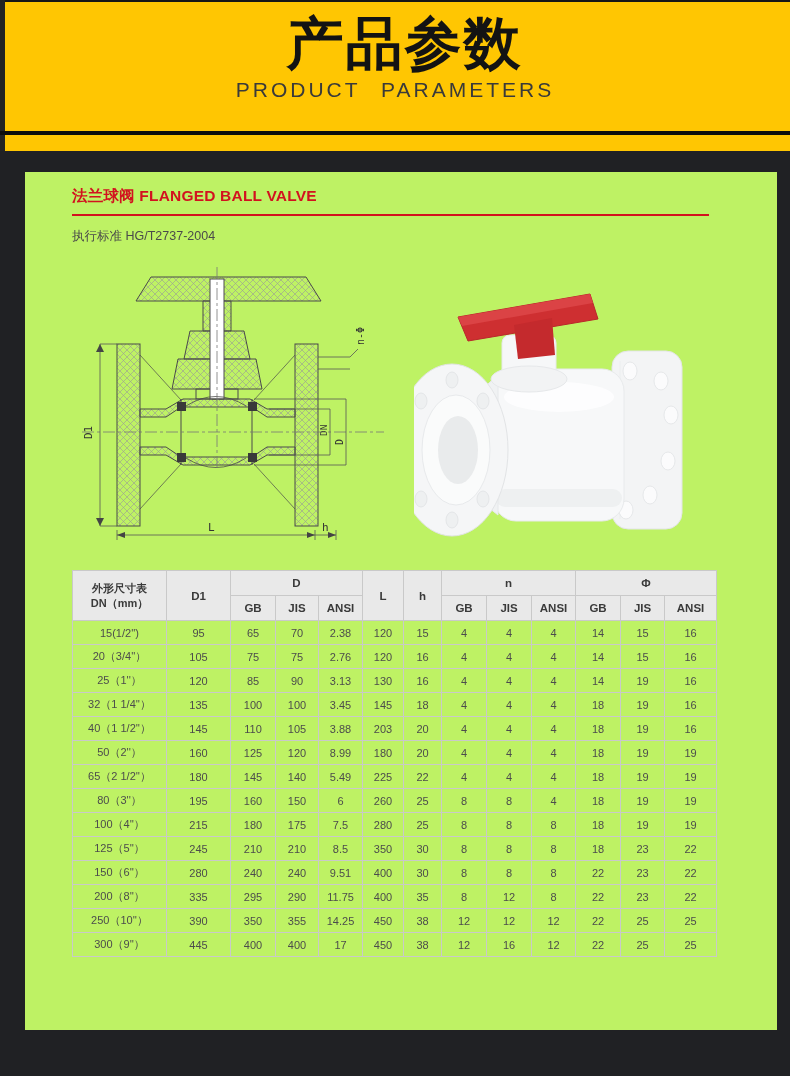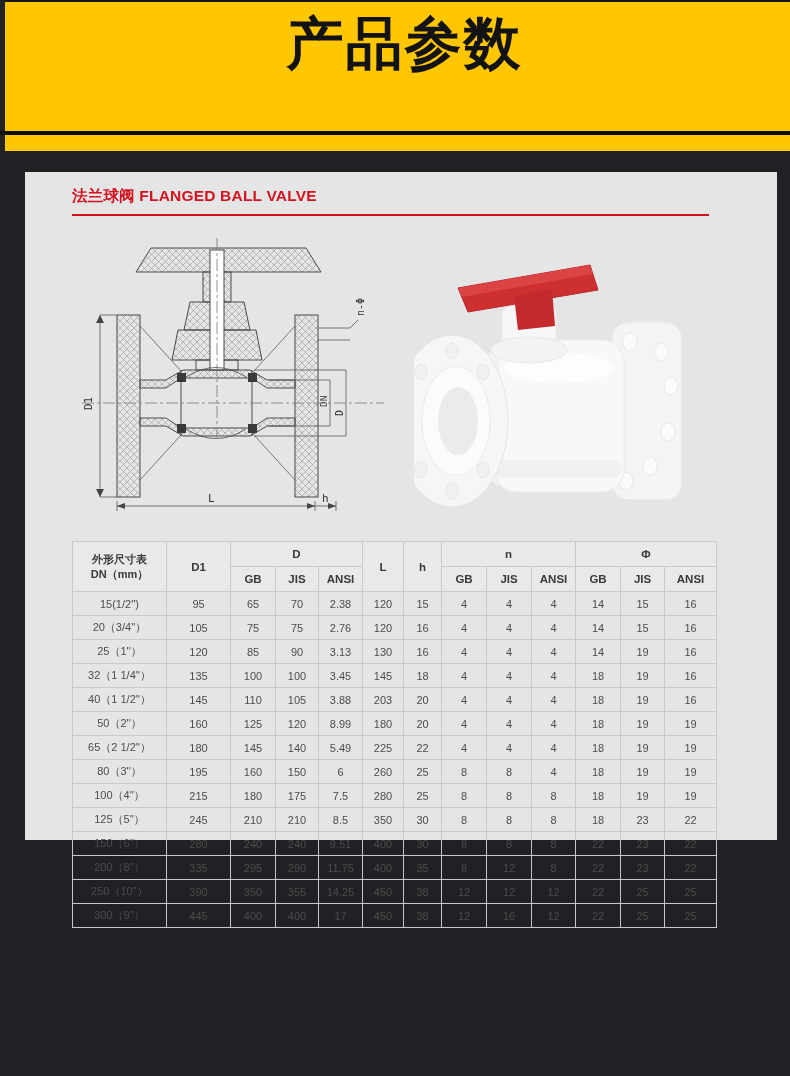--- a/index.html
+++ b/index.html
@@ -14,22 +14,22 @@
   .hero-top-edge{position:absolute;top:0;left:0;right:0;height:2px;background:#161616;}
   .hero-sliver{position:absolute;top:0;left:0;width:5px;height:151px;background:#232323;}
   .hero-title{padding-top:12px;text-align:center;font-size:57px;line-height:1.1;
               font-weight:900;color:#131313;letter-spacing:2px;padding-left:19px;}
   .hero-sub{margin-top:3px;text-align:center;font-size:21px;color:#3a3a3a;
             letter-spacing:3px;word-spacing:12px;font-weight:500;}
   .hero-rule{position:absolute;left:0;right:0;bottom:16px;height:4px;background:#0d0d0d;}
 
   
   .page-body{height:925px;}
-  .card{position:relative;margin-left:25px;margin-top:21px;width:752px;height:668px;
-        background:#e5e5e5;padding:14px 47px 0 47px;}
+  .card{position:relative;margin-left:25px;margin-top:21px;width:752px;height:858px;
+        background:#bef264;padding:14px 47px 0 47px;}
   .prod-title{color:var(--red);font-size:15.5px;font-weight:bold;letter-spacing:.2px;}
   .red-rule{margin-top:7px;width:637px;height:2px;background:var(--red);}
   .standard{margin-top:12px;font-size:12.5px;color:#4a4a4a;}
 
   
   .figures{display:flex;align-items:flex-start;margin-top:14px;height:302px;}
   .fig-drawing{margin-left:6px;}
   .fig-photo{margin-left:16px;margin-top:4px;}
   svg text{font-family:"DejaVu Sans Mono","Liberation Mono",monospace;}
 
@@ -44,28 +44,30 @@
   table.dim thead th{background:#e9e9e9;color:#3a3a3a;font-weight:bold;font-size:11.5px;height:25px;}
   table.dim thead th.dncol{font-size:11px;line-height:1.3;}
 </style>
 </head>
 <body>
 
 <div class="hero">
   <div class="hero-top-edge"></div>
   <div class="hero-sliver"></div>
   <div class="hero-title">产品参数</div>
+  <div class="hero-sub">PRODUCT PARAMETERS</div>
   <div class="hero-rule"></div>
 </div>
 
 <div class="page-body">
   <div class="card">
 
     <div class="prod-title">法兰球阀 FLANGED BALL VALVE</div>
     <div class="red-rule"></div>
+    <div class="standard">执行标准 HG/T2737-2004</div>
 
     <div class="figures">
 
       <svg class="fig-drawing" width="320" height="300" viewBox="0 0 320 300">
         <defs>
           <pattern id="xh" width="7" height="7" patternUnits="userSpaceOnUse">
             <path d="M0 7 L7 0 M0 0 L7 7" stroke="#999" stroke-width="0.6" fill="none"></path>
           </pattern>
         </defs>
         <g stroke="#4a4a4a" stroke-width="1" fill="none">

